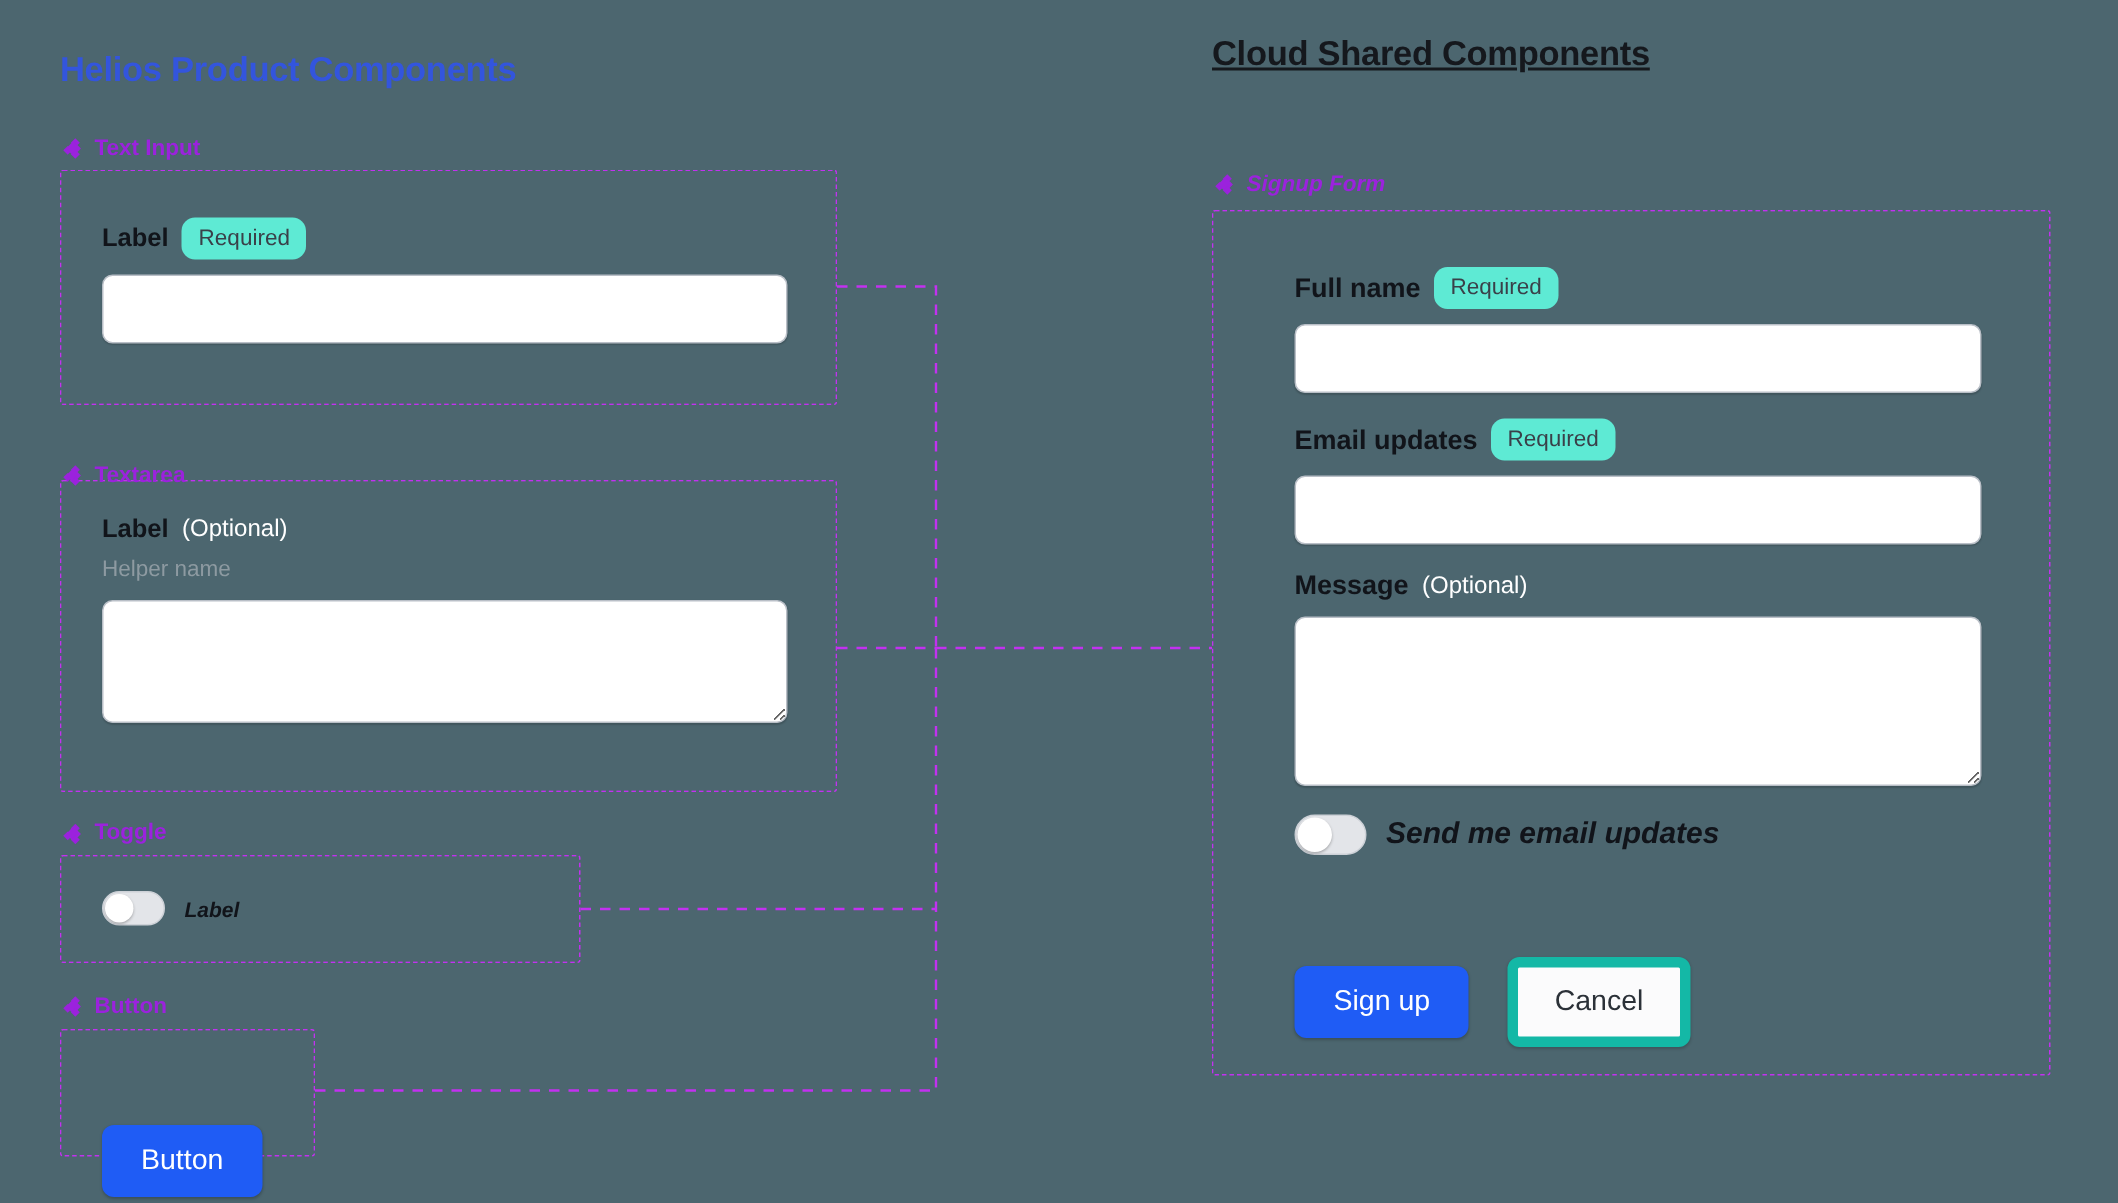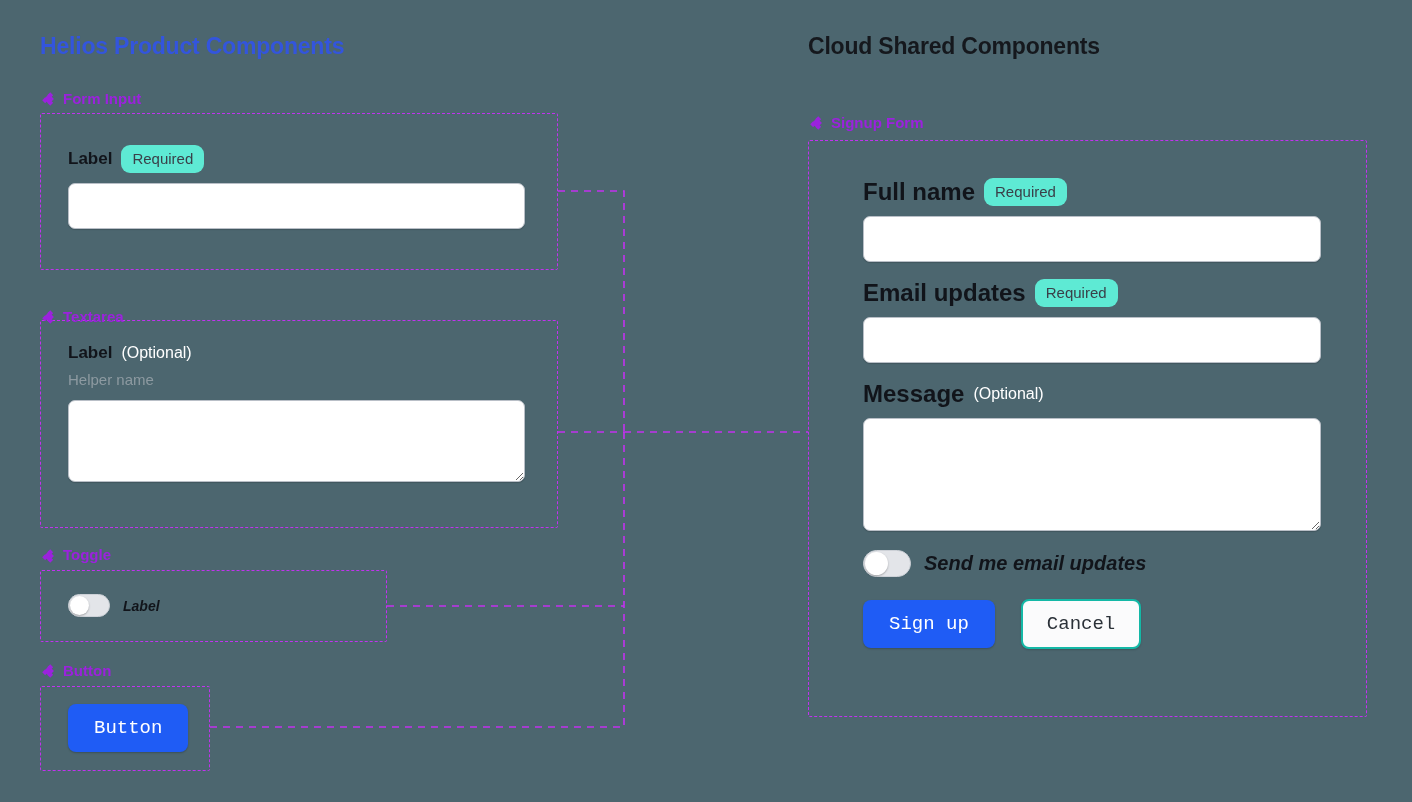--- a/index.html
+++ b/index.html
@@ -32,21 +32,21 @@
 
   
   .col-title {
     position: absolute;
     font-size: 23px;
     font-weight: bold;
     letter-spacing: -0.2px;
     white-space: nowrap;
   }
   .col-title.left  { left: 40px;  top: 33px; color: #3355dd; }
-  .col-title.right { left: 808px; top: 33px; color: #15181d; }
+  .col-title.right { left: 808px; top: 22px; color: #15181d; text-decoration: underline; }
 
   
   .section-label {
     position: absolute;
     display: flex;
     align-items: center;
     gap: 7px;
     font-size: 15px;
     font-weight: bold;
     color: #9b22dd;
@@ -74,21 +74,21 @@
     align-items: center;
     gap: 9px;
     margin-bottom: 10px;
   }
   .field-label {
     font-size: 17px;
     font-weight: bold;
     color: #11141a;
     white-space: nowrap;
   }
-  .field-label.lg { font-size: 24px; }
+  .field-label.lg { font-size: 18px; }
   .optional-tag {
     font-size: 16px;
     font-weight: normal;
     color: #ffffff;
     white-space: nowrap;
   }
   .required-badge {
     display: inline-block;
     background: #5eead4;
     color: #3a4049;
@@ -165,40 +165,41 @@
     font-weight: bold;
     color: #11141a;
     white-space: nowrap;
   }
   .toggle-label.lg { font-size: 20px; }
   .toggle.lg { width: 48px; height: 27px; border-radius: 14px; }
   .toggle.lg .knob { width: 23px; height: 23px; }
 
   
   .btn {
-    font-family: Liberation Mono, monospace;
+    font-family: Liberation Sans, sans-serif;
     border-radius: 8px;
     cursor: pointer;
     white-space: nowrap;
     border: none;
     outline: none;
+    margin-top: 46px;
   }
   .btn-primary {
     background: #1f5cf5;
     color: #ffffff;
     font-size: 19px;
     padding: 13px 26px;
     box-shadow: 0 1px 2px rgba(0,0,0,0.22);
   }
   .btn-secondary {
     background: #fbfbfc;
     color: #2b3138;
     font-size: 19px;
     padding: 12px 24px;
-    border: 2px solid #14b8a6;
+    border: 7px solid #14b8a6;
     box-shadow: 0 1px 2px rgba(0,0,0,0.18);
   }
   .btn-row {
     display: flex;
     align-items: center;
     gap: 26px;
   }
 
   
   #label-text-input { left: 42px; top: 90px; }
@@ -210,21 +211,21 @@
   #field-textarea { position: absolute; left: 68px; top: 343px; width: 457px; z-index: 3; }
 
   #label-toggle { left: 42px; top: 546px; align-items: flex-end; }
   #zone-toggle  { left: 40px; top: 570px; width: 347px; height: 72px; }
   #field-toggle { position: absolute; left: 68px; top: 594px; z-index: 3; }
 
   #label-button { left: 42px; top: 662px; }
   #zone-button  { left: 40px; top: 686px; width: 170px; height: 85px; }
   #field-button { position: absolute; left: 68px; top: 704px; z-index: 3; }
 
-  #label-signup { left: 810px; top: 114px; }
+  #label-signup { left: 810px; top: 114px; font-style: italic; }
   #zone-signup  { left: 808px; top: 140px; width: 559px; height: 577px; }
   #form-signup  { position: absolute; left: 863px; top: 178px; width: 458px; z-index: 3; }
 
   .form-block { margin-bottom: 17px; }
 </style>
 </head>
 <body>
 
 <div class="canvas">
 
@@ -248,21 +249,21 @@
   <div class="section-label" id="label-text-input">
     <svg class="diamond-icon" viewBox="0 0 16 16">
       <g fill="#9b22dd">
         <rect x="7" y="1.2" width="4.8" height="4.8" transform="rotate(45 9.4 3.6)"></rect>
         <rect x="1.2" y="7" width="4.8" height="4.8" transform="rotate(45 3.6 9.4)"></rect>
         <rect x="12.8" y="7" width="4.8" height="4.8" transform="rotate(45 15.2 9.4)" opacity="0"></rect>
         <rect x="4" y="4" width="8" height="8" transform="rotate(45 8 8)"></rect>
         <rect x="7" y="10" width="4.8" height="4.8" transform="rotate(45 9.4 12.4)"></rect>
       </g>
     </svg>
-    <span>Form Input</span>
+    <span>Text Input</span>
   </div>
   <div class="zone" id="zone-text-input"></div>
   <div id="field-text-input">
     <div class="field-label-row">
       <span class="field-label">Label</span>
       <span class="required-badge">Required</span>
     </div>
     <input class="text-input" type="text" value="" placeholder="" style="">
   </div>
 

